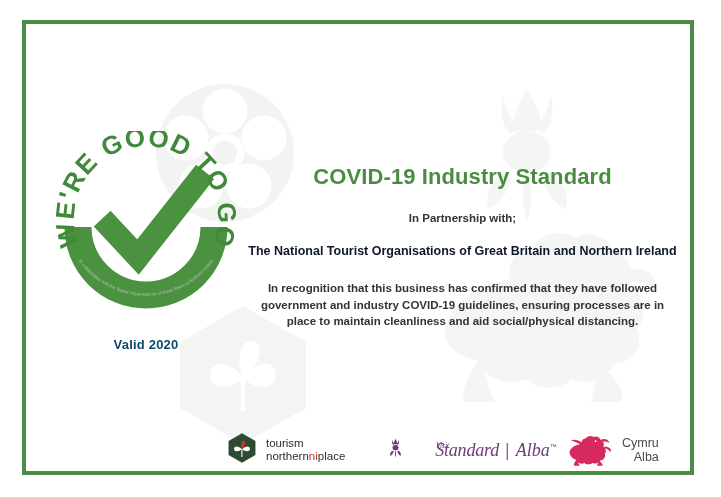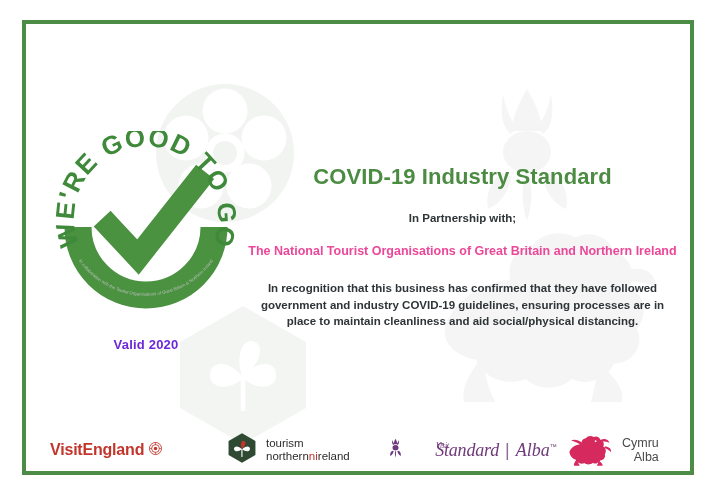--- a/index.html
+++ b/index.html
@@ -49,21 +49,21 @@
     height: 180px;
   }
   .valid-year {
     position: absolute;
     left: 56px;
     top: 337px;
     width: 180px;
     text-align: center;
     font-size: 13px;
     font-weight: bold;
-    color: #6d28d9;
+    color: #0c4a6e;
     letter-spacing: 0.2px;
   }
 
   
   .textblock {
     position: absolute;
     left: 240px;
     top: 164px;
     width: 445px;
     text-align: center;
@@ -77,21 +77,21 @@
   }
   .partnership {
     font-size: 11.5px;
     font-weight: bold;
     color: #2f3437;
     margin: 0 0 20px 0;
   }
   .orgs {
     font-size: 12.5px;
     font-weight: bold;
-    color: #ec4899;
+    color: #0f172a;
     margin: 0 0 22px 0;
   }
   .recognition {
     font-size: 11.5px;
     font-weight: bold;
     color: #2f3437;
     line-height: 1.45;
     margin: 0;
     padding: 0 8px;
   }
@@ -260,52 +260,36 @@
 
   <div class="textblock">
     <h1 class="cert-title">COVID-19 Industry Standard</h1>
     <p class="partnership">In Partnership with;</p>
     <p class="orgs">The National Tourist Organisations of Great Britain and Northern Ireland</p>
     <p class="recognition">In recognition that this business has confirmed that they have followed government and industry COVID-19 guidelines, ensuring processes are in place to maintain cleanliness and aid social/physical distancing.</p>
   </div>
 
   <div class="logo-row">
 
-    <div class="logo-cell cell-england">
-      <span class="visitengland-wordmark">VisitEngland</span>
-      <span>
-        <svg viewBox="0 0 30 30" width="13" height="13">
-          <circle cx="15" cy="15" r="14" fill="none" stroke="#c3352b" stroke-width="2"></circle>
-          <circle cx="15" cy="15" r="9" fill="none" stroke="#c3352b" stroke-width="2"></circle>
-          <circle cx="15" cy="15" r="4" fill="#c3352b"></circle>
-          <g stroke="#c3352b" stroke-width="1.6">
-            <line x1="15" y1="1" x2="15" y2="7"></line>
-            <line x1="15" y1="23" x2="15" y2="29"></line>
-            <line x1="1" y1="15" x2="7" y2="15"></line>
-            <line x1="23" y1="15" x2="29" y2="15"></line>
-          </g>
-        </svg>
-      </span>
-    </div>
 
     <div class="logo-cell cell-ni">
       <span>
         <svg viewBox="0 0 100 100" width="32" height="32">
           <polygon points="50,4 92,28 92,72 50,96 8,72 8,28" fill="#2e4a32"></polygon>
           <g fill="#ffffff">
             <path d="M49 54 C40 42 24 43 25 53 C26 63 41 62 49 54 Z"></path>
             <path d="M51 54 C60 42 76 43 75 53 C74 63 59 62 51 54 Z"></path>
             <rect x="48" y="52" width="3.5" height="26"></rect>
           </g>
           <path d="M50 52 C43 40 48 24 57 28 C66 33 58 46 50 52 Z" fill="#c3352b"></path>
         </svg>
       </span>
       <span class="ni-words">
         <span>tourism</span><br>
-        <span>northern</span><span class="ni-hl">ni</span><span>reland</span>
+        <span>northern</span><span class="ni-hl">ni</span><span>place</span>
       </span>
     </div>
 
     <div class="logo-cell cell-scotland">
       <span>
         <svg viewBox="0 0 40 52" width="15" height="20">
           <g fill="#6f3a7a">
             <path d="M20 1 C17 7 15 12 15 16 L25 16 C25 12 23 7 20 1 Z"></path>
             <path d="M11 4 C10 11 11 15 14 18 L17 15 C14 12 12 9 11 4 Z"></path>
             <path d="M29 4 C30 11 29 15 26 18 L23 15 C26 12 28 9 29 4 Z"></path>

